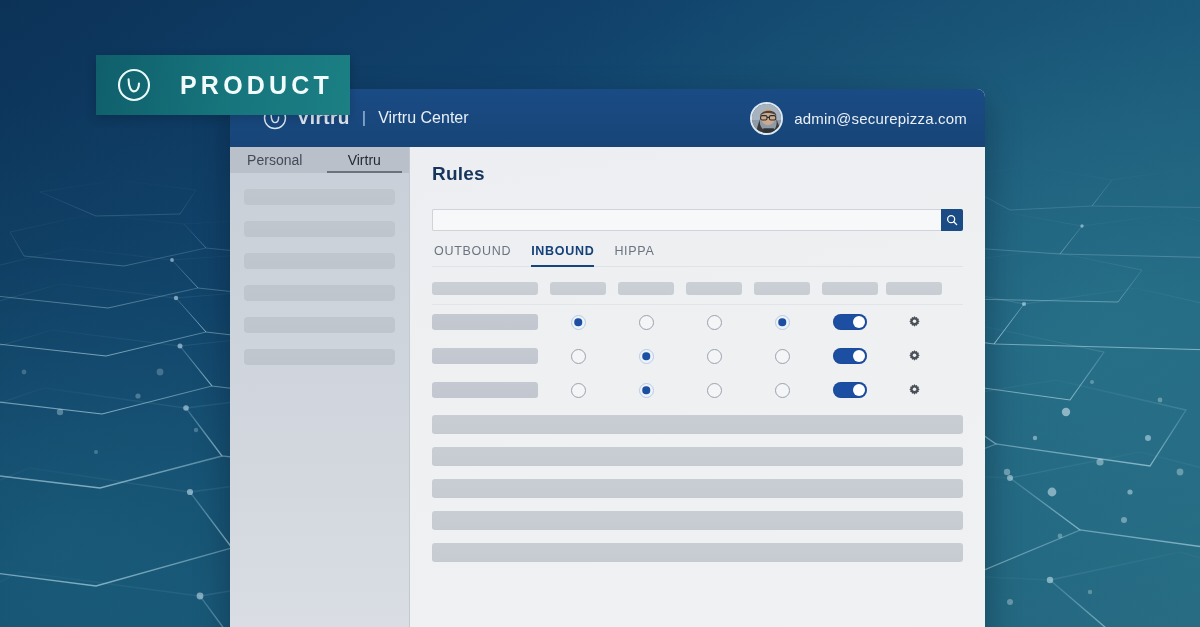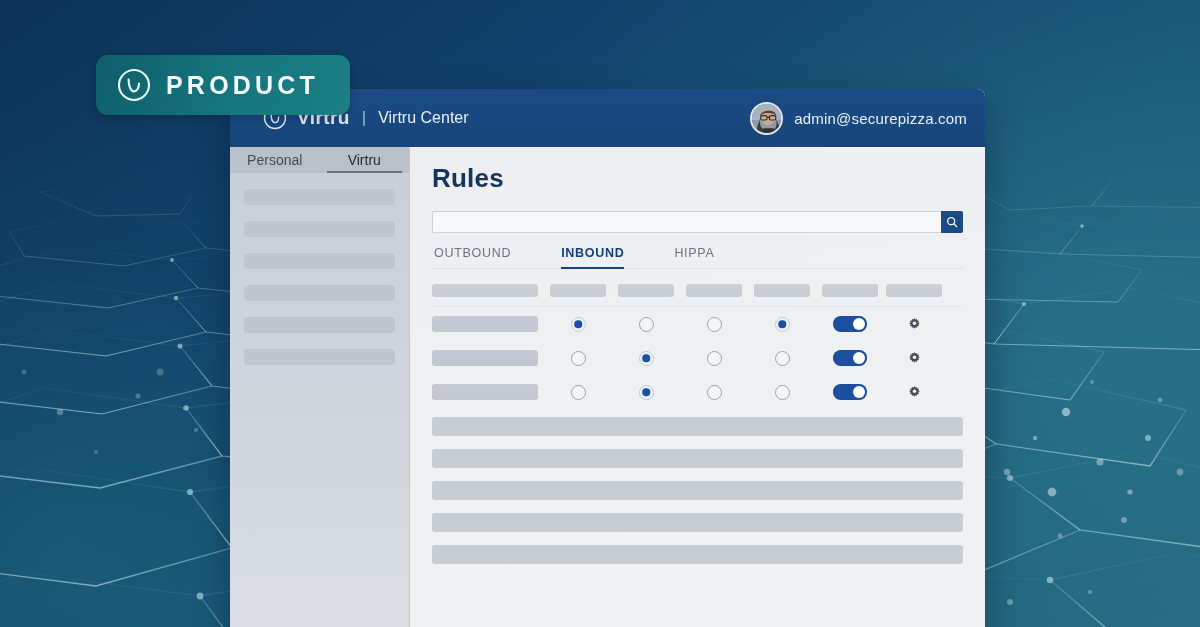--- a/index.html
+++ b/index.html
@@ -22,23 +22,23 @@
     position: absolute; inset: 0;
     width: 1200px; height: 627px;
   }
   #bg-dots { position: absolute; inset: 0; width: 1200px; height: 627px; }
 
   
   #badge {
     position: absolute; left: 96px; top: 55px;
     width: 254px; height: 60px;
     background: linear-gradient(100deg, #0f5f6b 0%, #17767d 55%, #1b7f84 100%);
-    border-radius: 12px;
+    border-radius: 0;
     display: flex; align-items: center;
-    padding-left: 20px; gap: 14px;
+    padding-left: 20px; gap: 28px;
     box-shadow: 0 3px 10px rgba(0,0,0,0.18);
     z-index: 40;
   }
   #badge .bcircle { flex: none; }
   #badge .btext {
     color: #f2fbfb;
     font-size: 25px;
     font-weight: bold;
     letter-spacing: 4.2px;
   }
@@ -115,38 +115,38 @@
   }
 
   
   #main {
     flex: 1; min-width: 0;
     background: linear-gradient(170deg, #eceef1 0%, #eef0f2 35%, #f0f1f3 100%);
     padding: 16px 22px 0 22px;
     display: flex; flex-direction: column;
   }
   #page-title {
-    font-size: 26px; font-weight: bold; color: #17355c;
-    margin-bottom: 17px; letter-spacing: .2px;
+    font-size: 19px; font-weight: bold; color: #17355c;
+    margin-bottom: 24px; letter-spacing: .2px;
   }
   
   #search-row { display: flex; height: 22px; margin-bottom: 13px; }
   #search-input {
     flex: 1; border: 1px solid #cfd4da; border-right: none;
     background: #f7f8f9; border-radius: 2px 0 0 2px;
     font-size: 11px; padding: 0 7px; color: #333; outline: none;
   }
   #search-btn {
     width: 22px; flex: none; border: none; cursor: pointer;
     background: #1a4b84; border-radius: 0 2px 2px 0;
     display: flex; align-items: center; justify-content: center;
   }
   
   #content-tabs {
-    display: flex; gap: 50px; align-items: flex-end;
+    display: flex; gap: 20px; align-items: flex-end;
     border-bottom: 1px solid #dfe2e6;
     padding-left: 2px; margin-bottom: 12px;
   }
   .ctab {
     font-size: 12.5px; color: #6b7480; letter-spacing: .7px;
     padding-bottom: 8px; position: relative; cursor: pointer;
   }
   .ctab.active { color: #14417a; font-weight: bold; text-align: right; }
   .ctab.active::after {
     content: ""; position: absolute; left: 0; right: 0; bottom: -1px;

